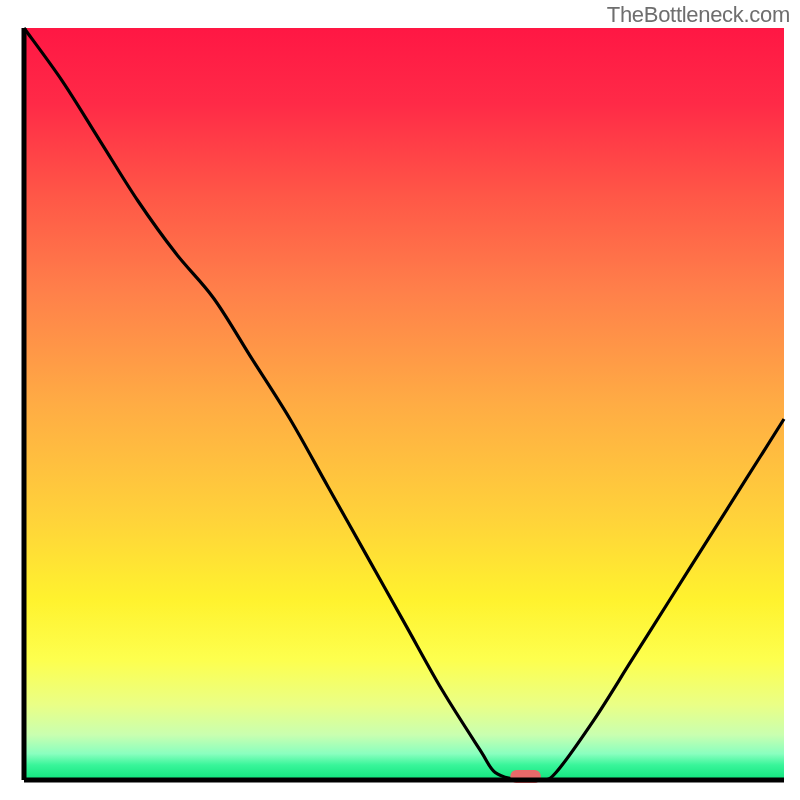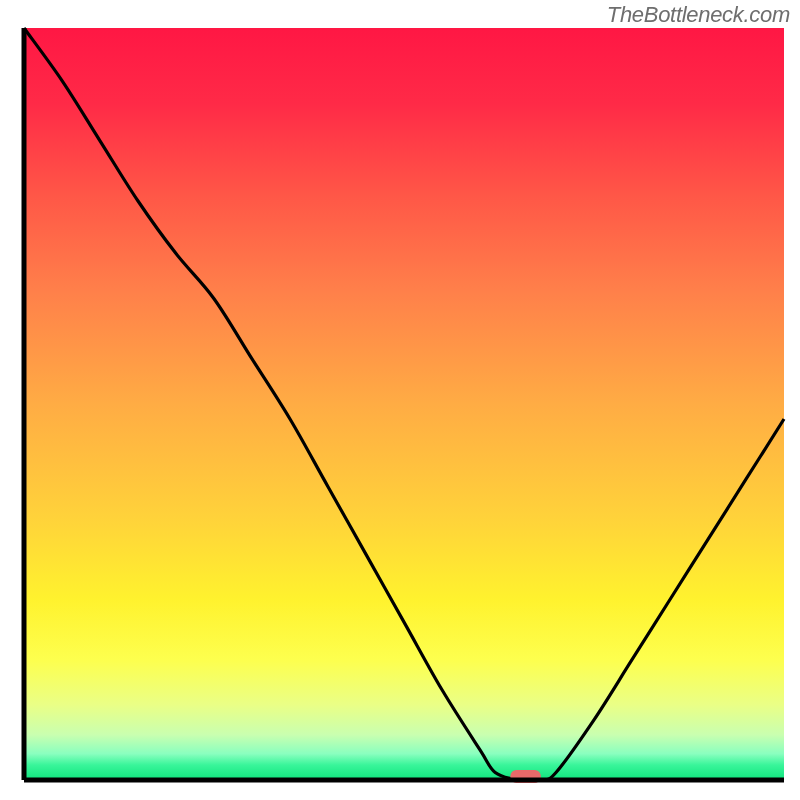--- a/index.html
+++ b/index.html
@@ -7,21 +7,20 @@
     padding: 0;
     width: 800px;
     height: 800px;
     background: #ffffff;
     font-family: Arial, Helvetica, sans-serif;
   }
   .container {
     position: relative;
     width: 800px;
     height: 771px;
-    font-style: italic;
   }
   .watermark {
     position: absolute;
     top: 2px;
     right: 10px;
     color: #6e6e6e;
     font-size: 22px;
     font-weight: 500;
     letter-spacing: -0.3px;
     z-index: 10;

